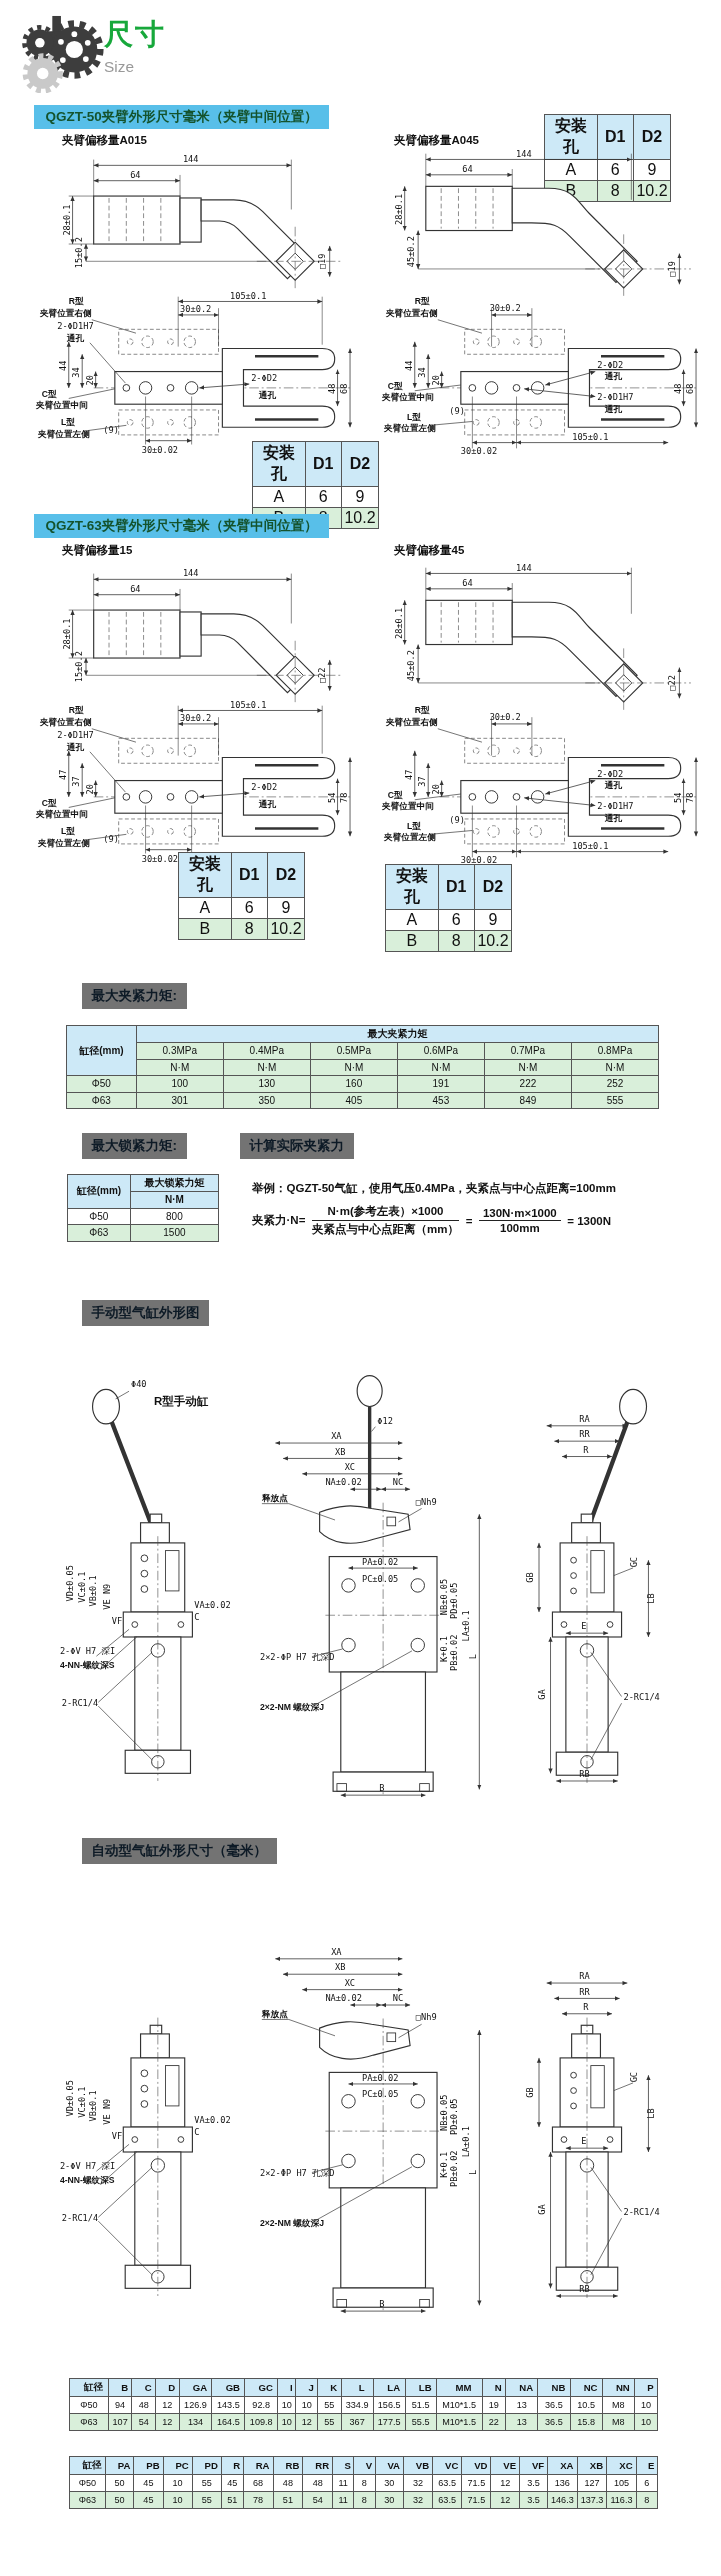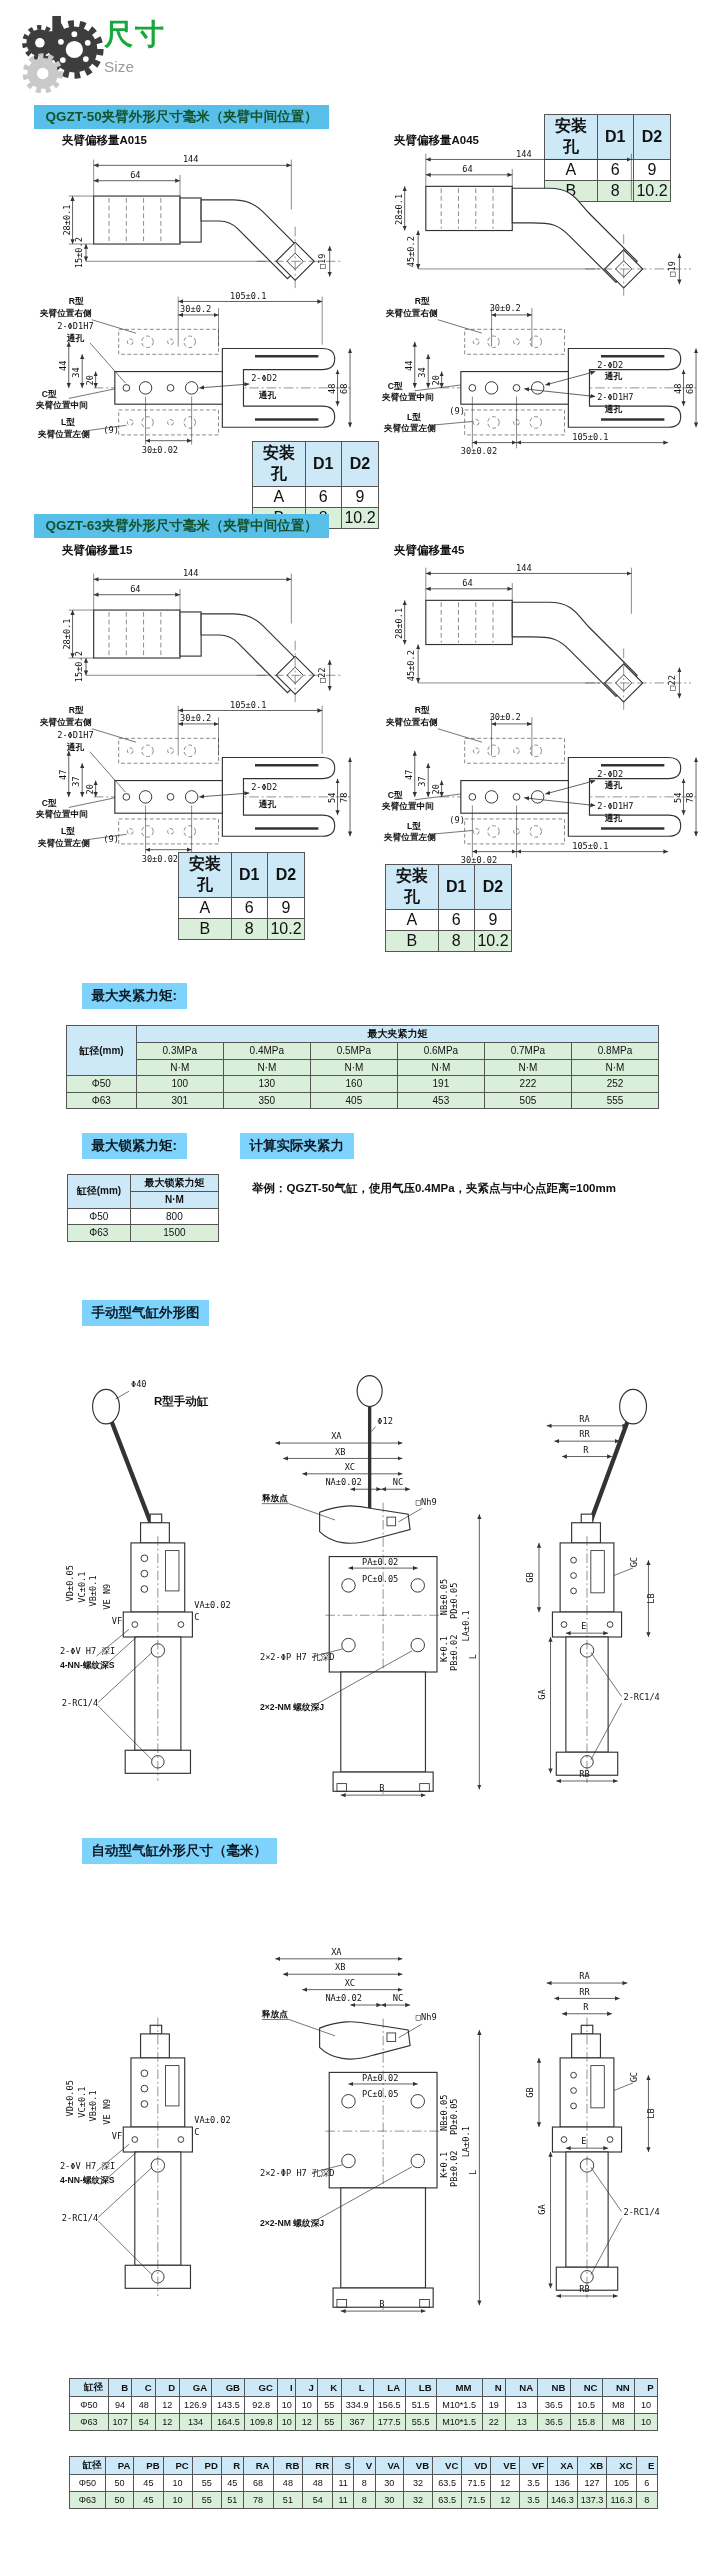--- a/index.html
+++ b/index.html
@@ -4,21 +4,21 @@
 <style>
   html,body{margin:0;padding:0;background:#fff;}
   body{font-family:"Liberation Sans",sans-serif;color:#111;}
   #page{position:relative;width:721px;height:2576px;background:#fff;overflow:hidden;}
   .abs{position:absolute;}
   
   .title-cn{font-size:29px;font-weight:bold;color:#17a83b;letter-spacing:1.9px;text-align:right;}
   .title-en{font-size:15.4px;color:#999;margin-top:3px;}
   
   .banner{background:#58bfe9;color:#14532d;font-weight:bold;font-size:13.5px;padding:2.9px 11.5px;display:inline-block;white-space:nowrap;}
-  .banner2{background:#7dd3fc;color:#0d1a26;font-weight:bold;font-size:13.5px;padding:3.8px 9.6px;display:inline-block;white-space:nowrap;}
+  .banner2{background:#737373;color:#0d1a26;font-weight:bold;font-size:13.5px;padding:3.8px 9.6px;display:inline-block;white-space:nowrap;}
   .sublabel{font-weight:bold;font-size:11.5px;color:#111;white-space:nowrap;}
   
   table{border-collapse:collapse;background:#fff;}
   th,td{border:1px solid #555;text-align:center;padding:1px 2.9px;font-weight:normal;}
   table{border-top:1.9px solid #333;border-bottom:1.9px solid #333;border-left:1px solid #555;border-right:1px solid #555;}
   thead th{background:#cde9f7;font-weight:bold;}
   tbody tr:nth-child(even){background:#d9efda;}
   .mount{font-size:16px;}
   .mount th,.mount td{height:15.4px;min-width:29px;}
   .mount thead th:first-child{width:46px;}
@@ -606,21 +606,21 @@
       <td>191</td>
       <td>222</td>
       <td>252</td>
     </tr>
     <tr class="green">
       <td>Φ63</td>
       <td>301</td>
       <td>350</td>
       <td>405</td>
       <td>453</td>
-      <td>505</td>
+      <td>849</td>
       <td>555</td>
     </tr>
   </tbody>
     </table>
 
   <div class="abs banner2" style="left:82px;top:1133px;">最大锁紧力矩:</div>
   <div class="abs banner2" style="left:240px;top:1133px;">计算实际夹紧力</div>
 
   <table class="lock abs" style="left:67px;top:1174px;">
     <tbody>
@@ -636,20 +636,33 @@
       <td>800</td>
     </tr>
     <tr class="green">
       <td>Φ63</td>
       <td>1500</td>
     </tr>
   </tbody>
     </table>
 
   <div class="abs example" style="left:252px;top:1181px;">举例：QGZT-50气缸，使用气压0.4MPa，夹紧点与中心点距离=100mm</div>
+  <div class="abs formula" style="left:252px;top:1204px;">
+    <span>夹紧力·N=</span>
+    <span class="frac">
+      <span class="num">N·m(参考左表）×1000</span>
+      <span class="den">夹紧点与中心点距离（mm）</span>
+    </span>
+    <span>=</span>
+    <span class="frac">
+      <span class="num">130N·m×1000</span>
+      <span class="den">100mm</span>
+    </span>
+    <span>= 1300N</span>
+  </div>
 
   <div class="abs banner2" style="left:82px;top:1300px;">手动型气缸外形图</div>
   <div class="abs sublabel" style="left:154px;top:1394px;">R型手动缸</div>
 
   <svg class="dwg" style="left:58px;top:1368px;" width="192" height="418" viewBox="0 0 200 435">
     <g>
       <line class="lever" x1="56" y1="56" x2="100" y2="170"></line>
       <ellipse class="ol2" cx="50" cy="40" rx="14" ry="18"></ellipse>
       <rect class="ol2" x="96" y="152" width="12" height="9"></rect>
       <rect class="ol2" x="86" y="161" width="30" height="21"></rect>

